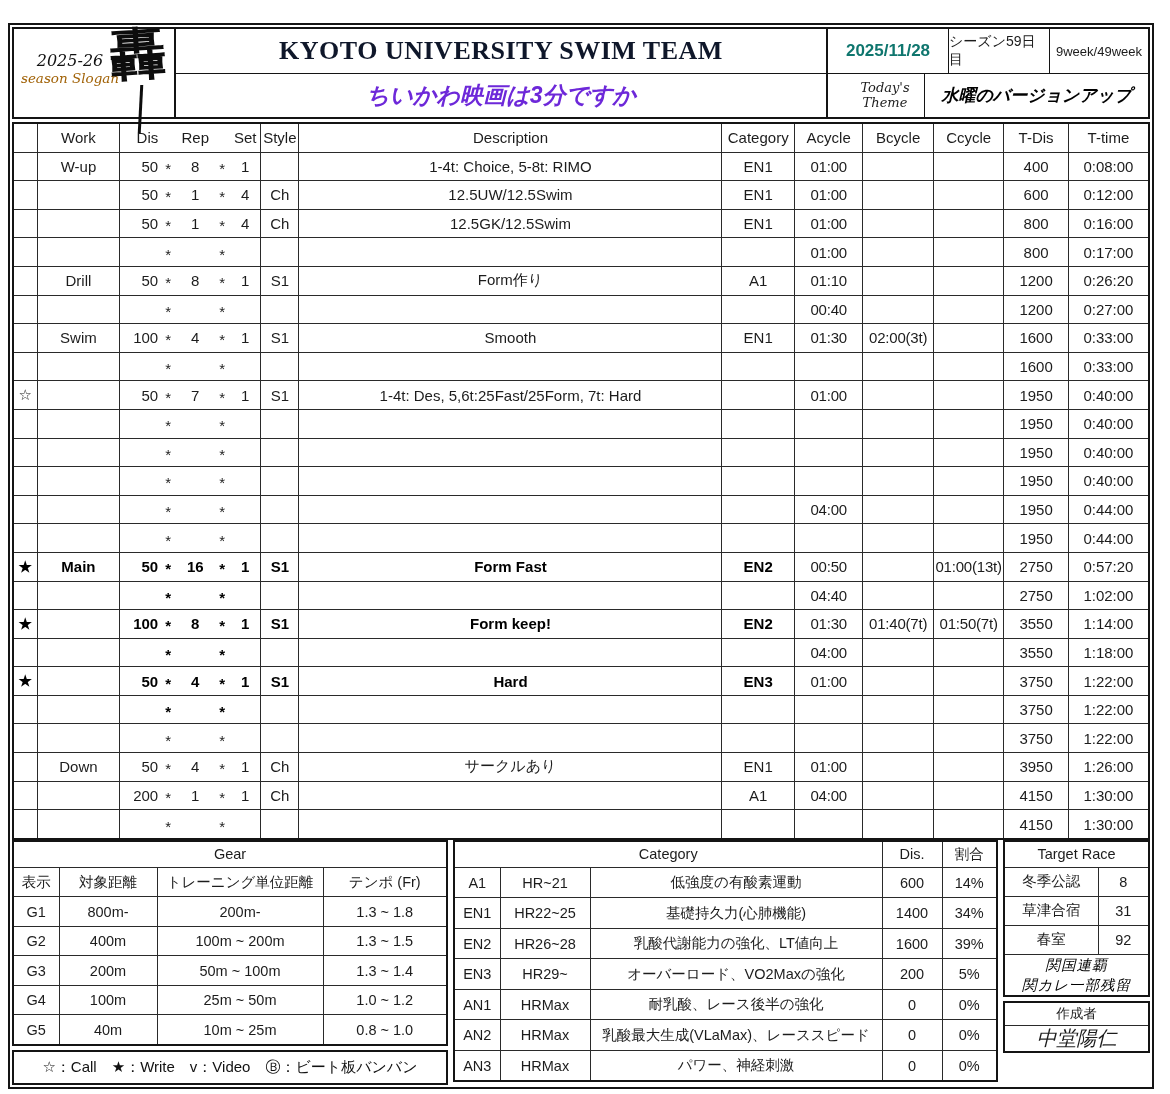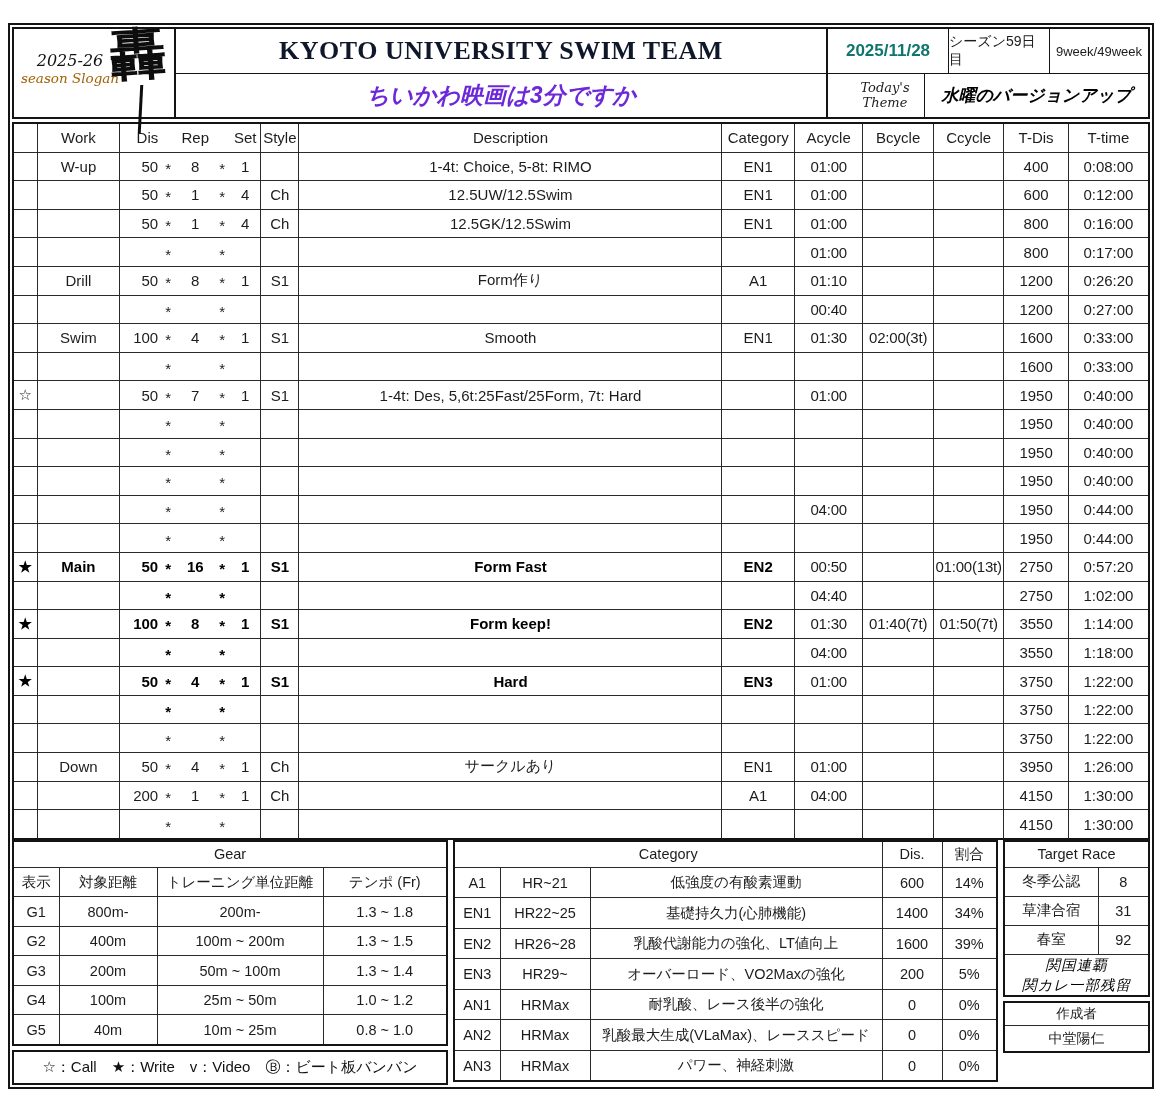--- a/index.html
+++ b/index.html
@@ -68,21 +68,21 @@
   .cat-table td { height:29.5px; }
   .target-table td { height:28px; }
   .cat-desc { text-align:left; padding-left:6px; font-size:14px; }
   .goal-cell { height:70px; font-family:"DejaVu Serif", serif; font-weight:bold; font-style:italic;
     font-size:19px; line-height:1.4; color:#000; letter-spacing:1px; }
   .legend { border:2px solid #141414; margin-top:4px; height:31px; display:flex;
     align-items:center; justify-content:center; font-size:15px; color:#111; }
   .author-box { border:2px solid #141414; margin-top:4px; }
   .author-label { height:22px; border-bottom:1px solid #2a2a2a; display:flex;
     align-items:center; justify-content:center; font-size:13.5px; }
-  .author-name { height:25px; display:flex; align-items:center; justify-content:center; font-size:14px; }
+  .author-name { height:25px; display:flex; align-items:center; justify-content:center; font-size:20px;font-style:italic; }
 </style>
 </head>
 <body>
 
 <div class="sheet">
 
   <div class="hdr">
     <div class="hdr-left">
       <div class="season-year">2025-26</div>
       <div class="season-label">season Slogan</div>

